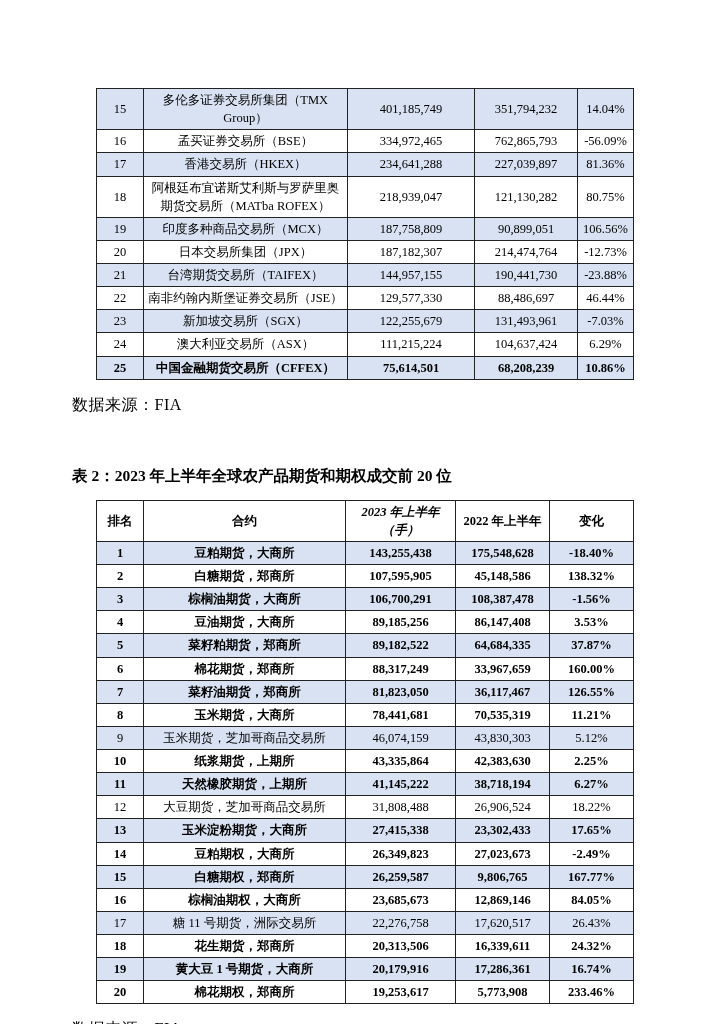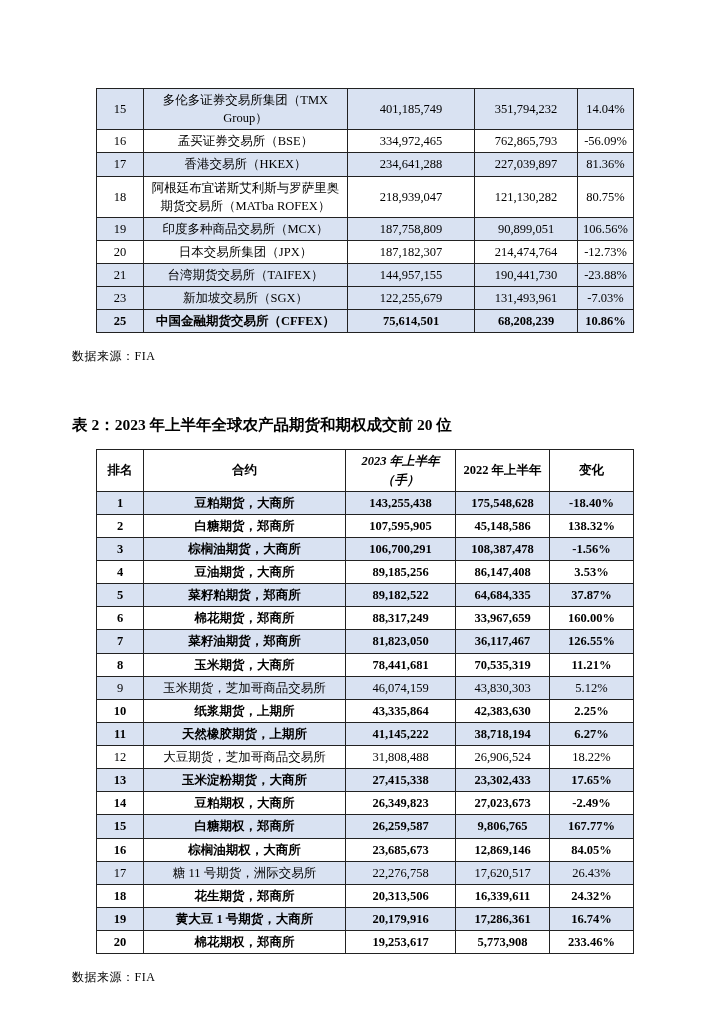--- a/index.html
+++ b/index.html
@@ -27,21 +27,21 @@
     vertical-align: middle;
     padding: 2px 3px;
     line-height: 1.45;
     overflow: hidden;
   }
   table.tbl thead th { font-weight: bold; background: #fff; }
   th.pre { white-space: pre-line; font-style: italic; }
   tr.hl { background: var(--hl, #d9e2f2); }
   tr.bold { font-weight: bold; }
   .source {
-    font-size: 12px;
+    font-size: 16px;
     margin-top: 15px;
     letter-spacing: 0.5px;
   }
   .title {
     font-size: 15.5px;
     font-weight: bold;
     margin-top: 50px;
     margin-bottom: 13px;
   }
 </style>
@@ -101,26 +101,40 @@
           <td>214,474,764</td>
           <td>-12.73%</td>
         </tr>
         <tr class="hl">
           <td>21</td>
           <td>台湾期货交易所（TAIFEX）</td>
           <td>144,957,155</td>
           <td>190,441,730</td>
           <td>-23.88%</td>
         </tr>
+        <tr>
+          <td>22</td>
+          <td>南非约翰内斯堡证券交易所（JSE）</td>
+          <td>129,577,330</td>
+          <td>88,486,697</td>
+          <td>46.44%</td>
+        </tr>
         <tr class="hl">
           <td>23</td>
           <td>新加坡交易所（SGX）</td>
           <td>122,255,679</td>
           <td>131,493,961</td>
           <td>-7.03%</td>
+        </tr>
+        <tr>
+          <td>24</td>
+          <td>澳大利亚交易所（ASX）</td>
+          <td>111,215,224</td>
+          <td>104,637,424</td>
+          <td>6.29%</td>
         </tr>
         <tr class="hl bold">
           <td>25</td>
           <td>中国金融期货交易所（CFFEX）</td>
           <td>75,614,501</td>
           <td>68,208,239</td>
           <td>10.86%</td>
         </tr>
       </tbody>
   </table>

